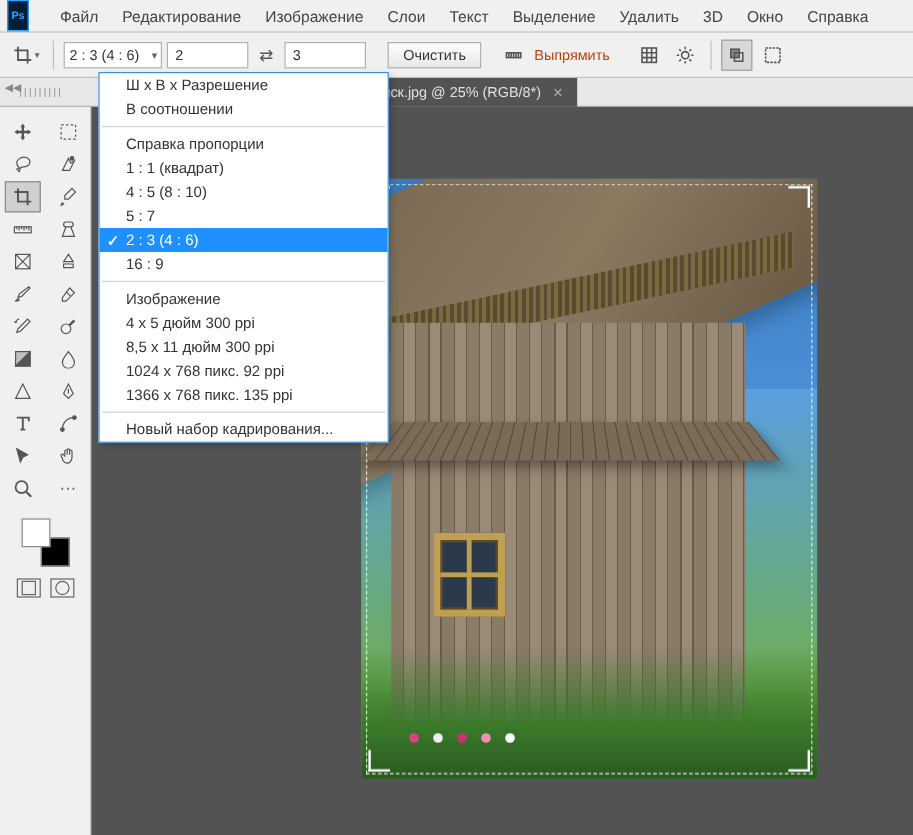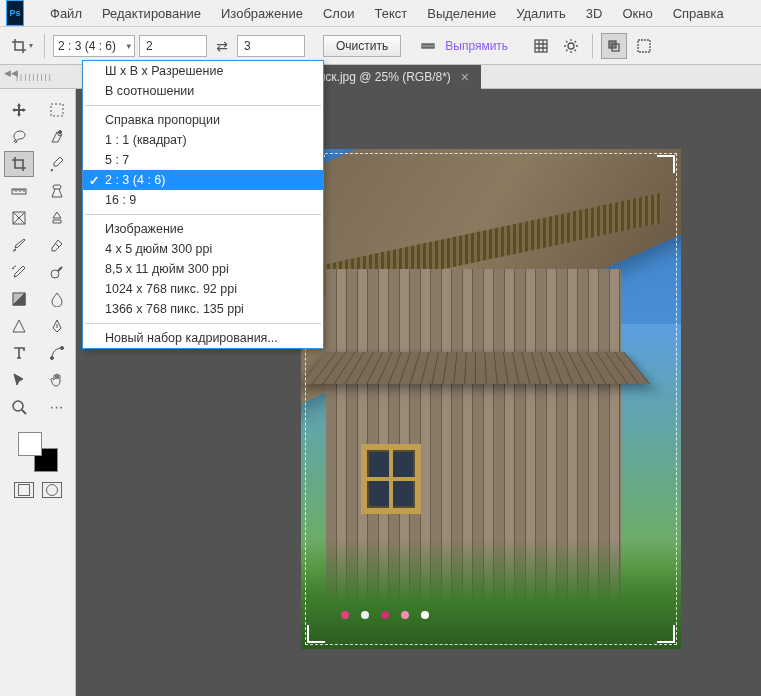--- a/index.html
+++ b/index.html
@@ -329,21 +329,21 @@
   <div class="num-input">3</div>
   <div style="width:10px"></div>
   <div class="btn-outline">Очистить</div>
   <div style="width:6px"></div>
   <div class="opt-icon">
     <svg viewBox="0 0 16 16">
         <rect x="2" y="6" width="12" height="4" stroke="#555" fill="none"></rect>
         <path d="M4 6v4 M6 6v4 M8 6v4 M10 6v4 M12 6v4" stroke="#555"></path>
       </svg>
   </div>
-  <span style="font-size:12px;color:#8b5cf6;margin-right:16px;">Выпрямить</span>
+  <span style="font-size:12px;color:#c2410c;margin-right:16px;">Выпрямить</span>
   <div class="opt-icon">
     <svg viewBox="0 0 16 16">
         <rect x="2" y="2" width="12" height="12"></rect>
         <path d="M6 2v12 M10 2v12 M2 6h12 M2 10h12"></path>
       </svg>
   </div>
   <div class="opt-icon">
     <svg viewBox="0 0 16 16">
         <circle cx="8" cy="8" r="3"></circle>
         <path d="M8 1v2M8 13v2M1 8h2M13 8h2M3 3l1.5 1.5M11.5 11.5L13 13M13 3l-1.5 1.5M4.5 11.5L3 13"></path>
@@ -539,20 +539,21 @@
     </div>
   </div>
 </div>
 
 <div class="dropdown-menu">
   <div class="dd-item">Ш x В x Разрешение</div>
   <div class="dd-item">В соотношении</div>
   <div class="dd-sep"></div>
   <div class="dd-item">Справка пропорции</div>
   <div class="dd-item">1 : 1 (квадрат)</div>
+  <div class="dd-item">4 : 5 (8 : 10)</div>
   <div class="dd-item">5 : 7</div>
   <div class="dd-item selected">2 : 3 (4 : 6)</div>
   <div class="dd-item">16 : 9</div>
   <div class="dd-sep"></div>
   <div class="dd-item">Изображение</div>
   <div class="dd-item">4 x 5 дюйм 300 ppi</div>
   <div class="dd-item">8,5 x 11 дюйм 300 ppi</div>
   <div class="dd-item">1024 x 768 пикс. 92 ppi</div>
   <div class="dd-item">1366 x 768 пикс. 135 ppi</div>
   <div class="dd-sep"></div>

